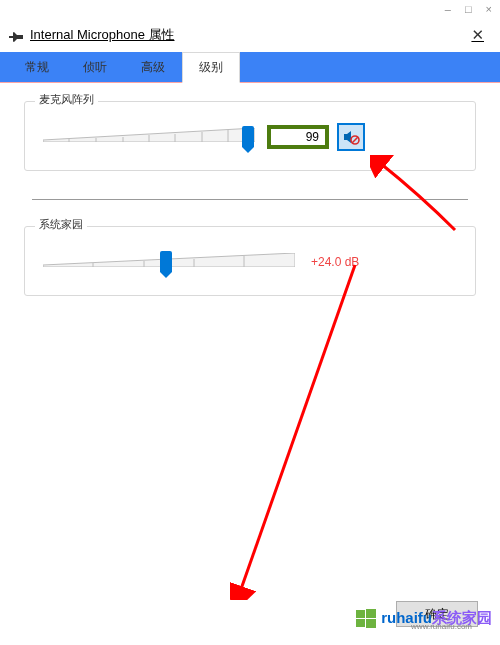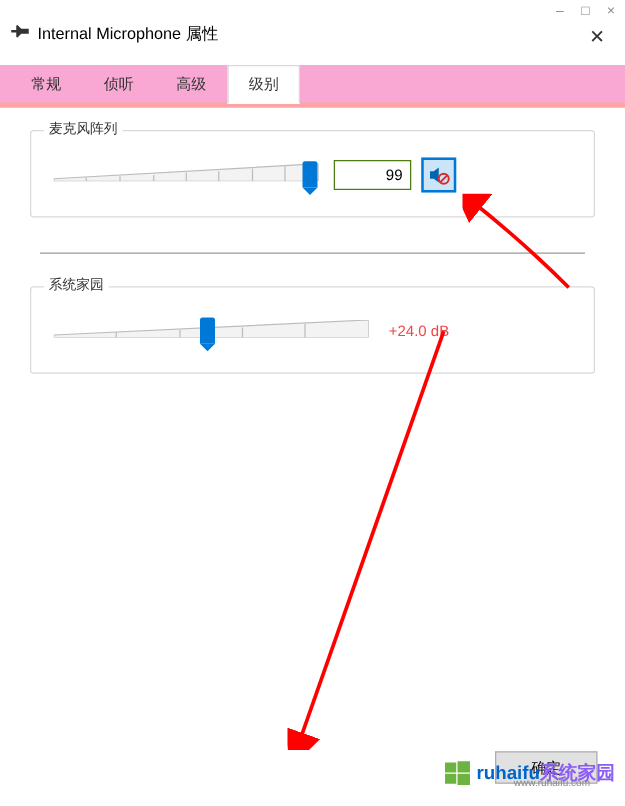--- a/index.html
+++ b/index.html
@@ -1,43 +1,43 @@
 <!DOCTYPE html>
 <html><head>
   <meta charset="utf-8">
   <style>
     * { margin: 0; padding: 0; box-sizing: border-box; font-family: "Microsoft YaHei", "Segoe UI", sans-serif; }
     body { width: 500px; height: 645px; background: #fff; position: relative; overflow: hidden; }
     
     .browser-bar { height: 18px; display: flex; justify-content: flex-end; align-items: center; padding-right: 8px; gap: 14px; font-size: 11px; color: #888; }
     .browser-bar span { cursor: default; }
     
-    .title-bar { height: 34px; display: flex; padding: 0 8px; }
+    .title-bar { height: 34px; display: flex; align-items: center; padding: 0 8px; text-decoration: underline; }
     .title-bar .icon { width: 16px; height: 12px; margin-right: 6px; }
     .title-bar .title-text { font-size: 13px; color: #000; flex: 1; }
     .title-bar .close { font-size: 15px; padding: 2px 8px; cursor: pointer; color: #333; }
     
-    .tabs { display: flex; padding-left: 8px; border-bottom: 4px solid #fca5a5; background: #f9a8d4; }
+    .tabs { display: flex; padding-left: 8px; border-bottom: 1px solid #fca5a5; background: #3b82f6; }
     .tab { padding: 6px 16px; font-size: 12px; cursor: pointer; color: #333; border: 1px solid transparent; border-bottom: none; margin-bottom: -1px; }
     .tab.active { background: #fff; border-color: #d9d9d9; border-bottom: 1px solid #fff; }
     
     .tab-content { padding: 18px 24px; }
     
     .control-group { border: 1px solid #d9d9d9; border-radius: 3px; padding: 20px 14px 18px 14px; position: relative; margin-bottom: 28px; }
     .group-label { position: absolute; top: -10px; left: 10px; background: #fff; padding: 0 4px; font-size: 11px; color: #333; }
     
     .slider-row { display: flex; align-items: center; gap: 8px; }
     
     .slider-container { flex: 0 0 220px; height: 30px; position: relative; }
     .slider-track-wedge { position: absolute; left: 4px; right: 4px; top: 6px; height: 14px; }
     .slider-track-wedge svg { width: 100%; height: 100%; display: block; }
     .slider-thumb { position: absolute; top: 4px; width: 12px; height: 21px; background: #0078d7; border-radius: 2px 2px 0 0; }
     .slider-thumb::after { content: ""; position: absolute; bottom: -6px; left: 0; border-left: 6px solid transparent; border-right: 6px solid transparent; border-top: 6px solid #0078d7; }
     
-    .value-box { width: 62px; height: 24px; border: 1px solid #4d7c0f; font-size: 12px; text-align: right; padding: 3px 6px; background: #fff; }
+    .value-box { width: 62px; height: 24px; border: 4px solid #4d7c0f; font-size: 12px; text-align: right; padding: 3px 6px; background: #fff; }
     .value-label { font-size: 12px; color: #ef4444; padding-left: 4px; }
     
     .mute-button { width: 28px; height: 28px; border: 2px solid #0078d7; background: #cce4f7; display: flex; align-items: center; justify-content: center; cursor: pointer; position: relative; }
     .mute-button svg { width: 18px; height: 18px; }
     
     .divider { border: none; border-top: 1px solid #999; margin: 0 8px 26px 8px; }
     
     .button-bar { position: absolute; bottom: 18px; right: 22px; display: flex; gap: 10px; }
     .btn { width: 82px; height: 26px; font-size: 12px; border: 1px solid #adadad; background: #e1e1e1; cursor: pointer; }
     

